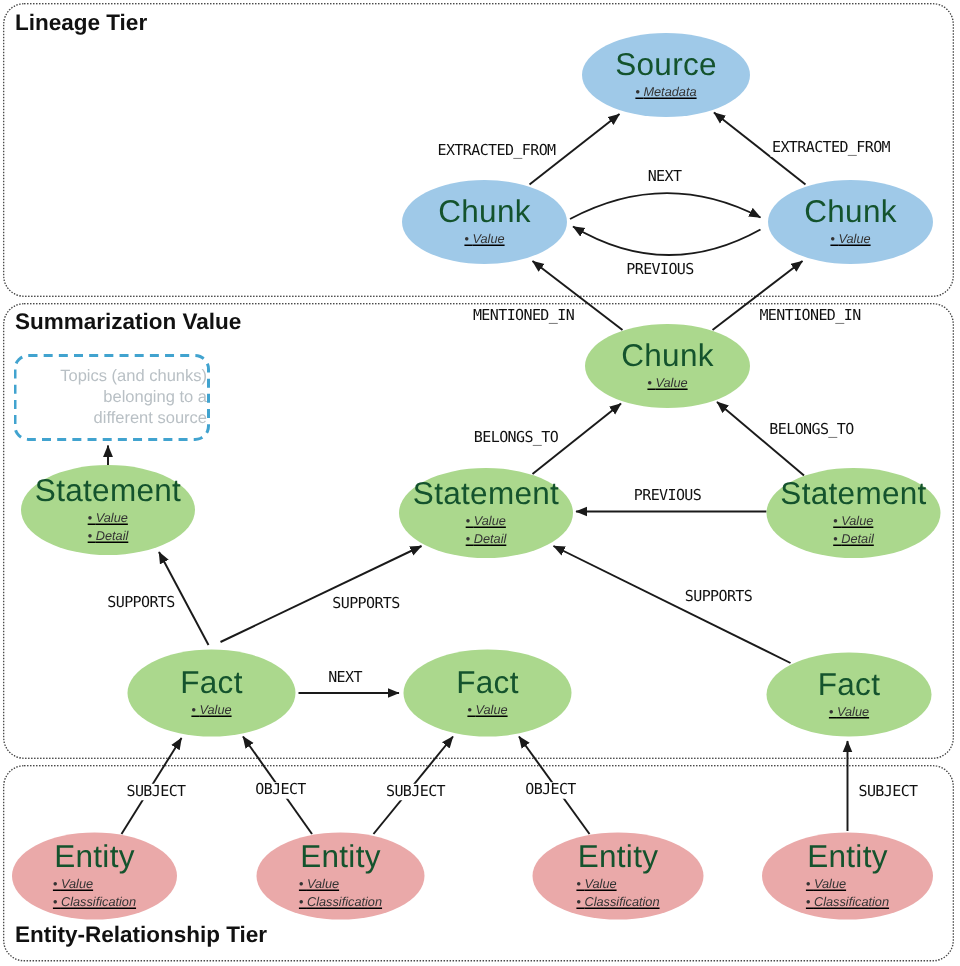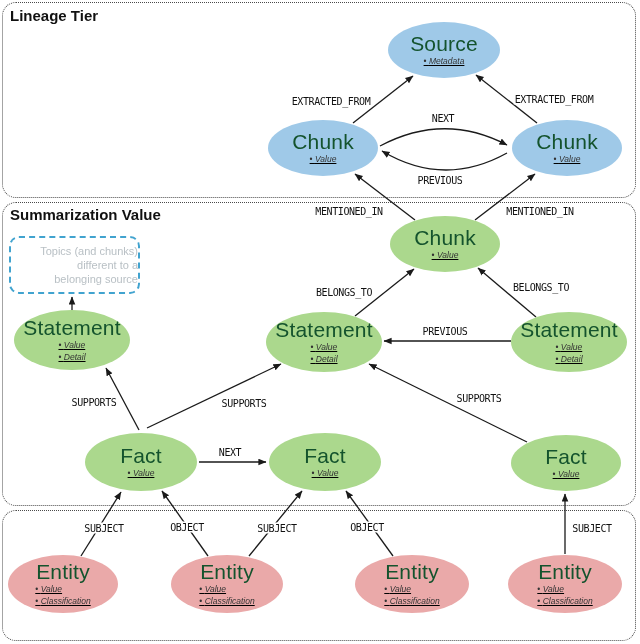--- a/index.html
+++ b/index.html
@@ -47,25 +47,26 @@
 <body>
 
 <div id="canvas">
 
   <div class="tier" id="tier-lineage"></div>
   <div class="tier" id="tier-summarization"></div>
   <div class="tier" id="tier-er"></div>
 
   <div class="tier-label" id="tier-label-lineage">Lineage Tier</div>
   <div class="tier-label" id="tier-label-summarization">Summarization Value</div>
+  <div class="tier-label" id="tier-label-er">Entity-Relationship Tier</div>
 
   <div id="note">
       <div class="note-line">Topics (and chunks)</div>
-      <div class="note-line">different to a</div>
-      <div class="note-line">belonging source</div>
+      <div class="note-line">belonging to a</div>
+      <div class="note-line">different source</div>
     </div>
 
   <svg id="edges-svg" xmlns="http://www.w3.org/2000/svg">
     <defs>
       <marker id="arrowhead" markerWidth="9" markerHeight="8" refX="7.6" refY="3.5" orient="auto" markerUnits="userSpaceOnUse">
         <path d="M0,0.2 L8,3.5 L0,6.8 Z" fill="#1a1a1a"></path>
       </marker>
     </defs>
     <g id="edge-group">
         <path d="M 353,123 L 413,76" class="edge" stroke="#1a1a1a" marker-end="url(#arrowhead)"></path>

